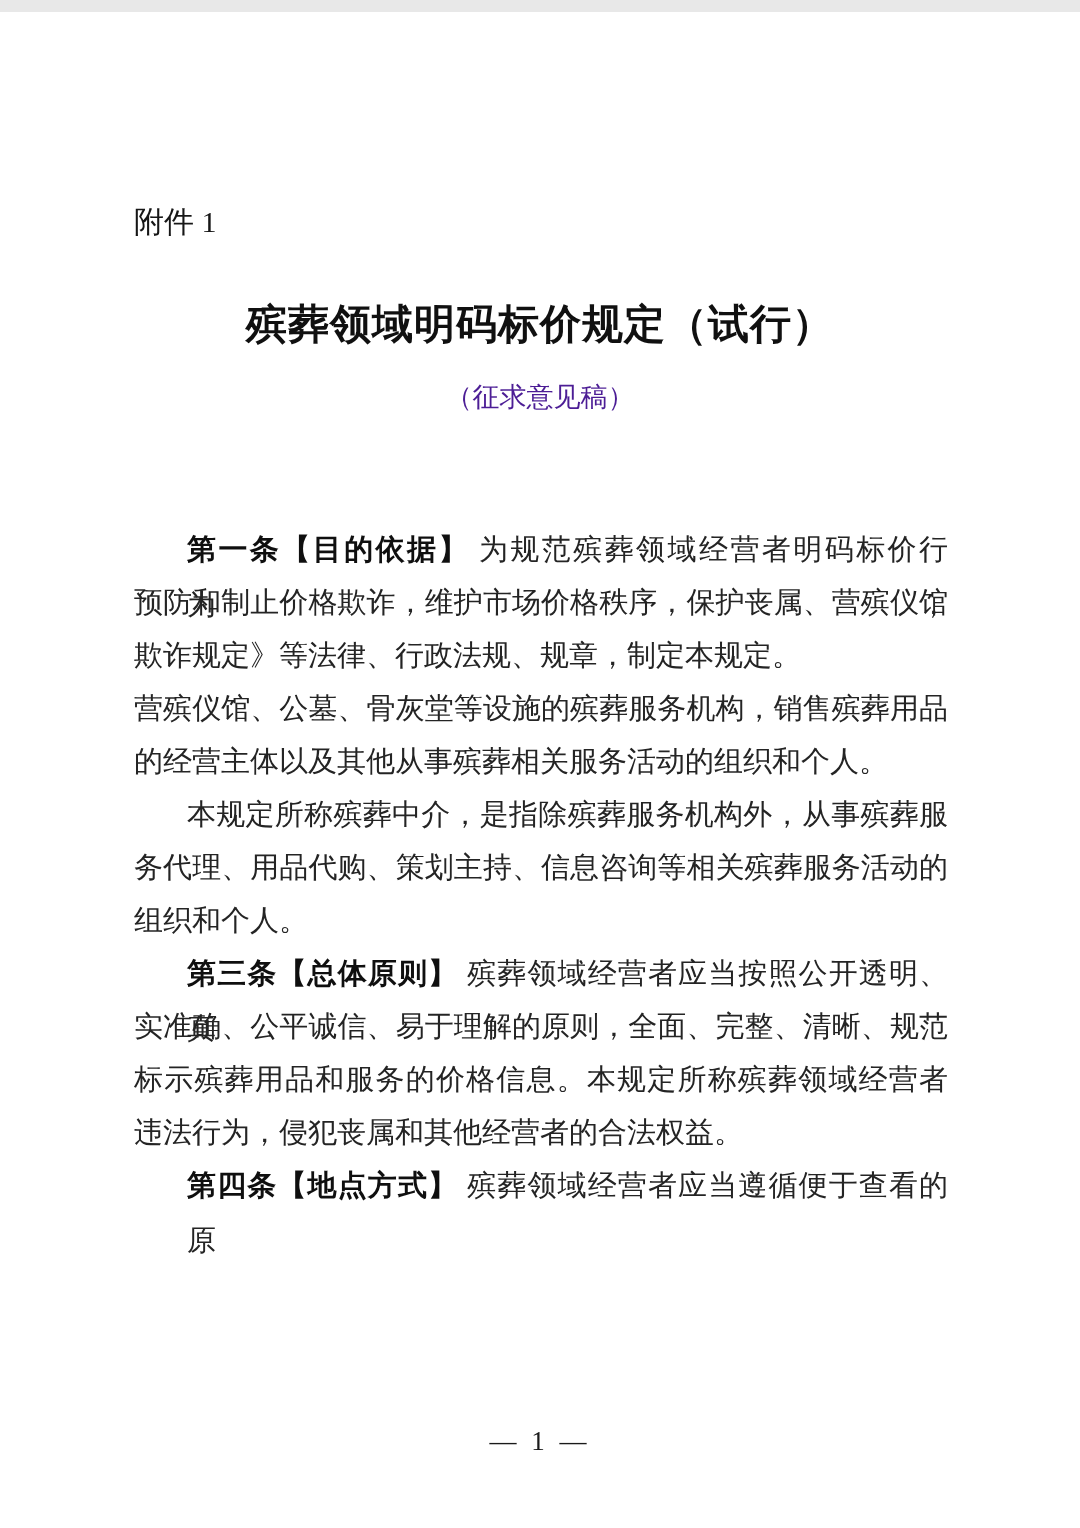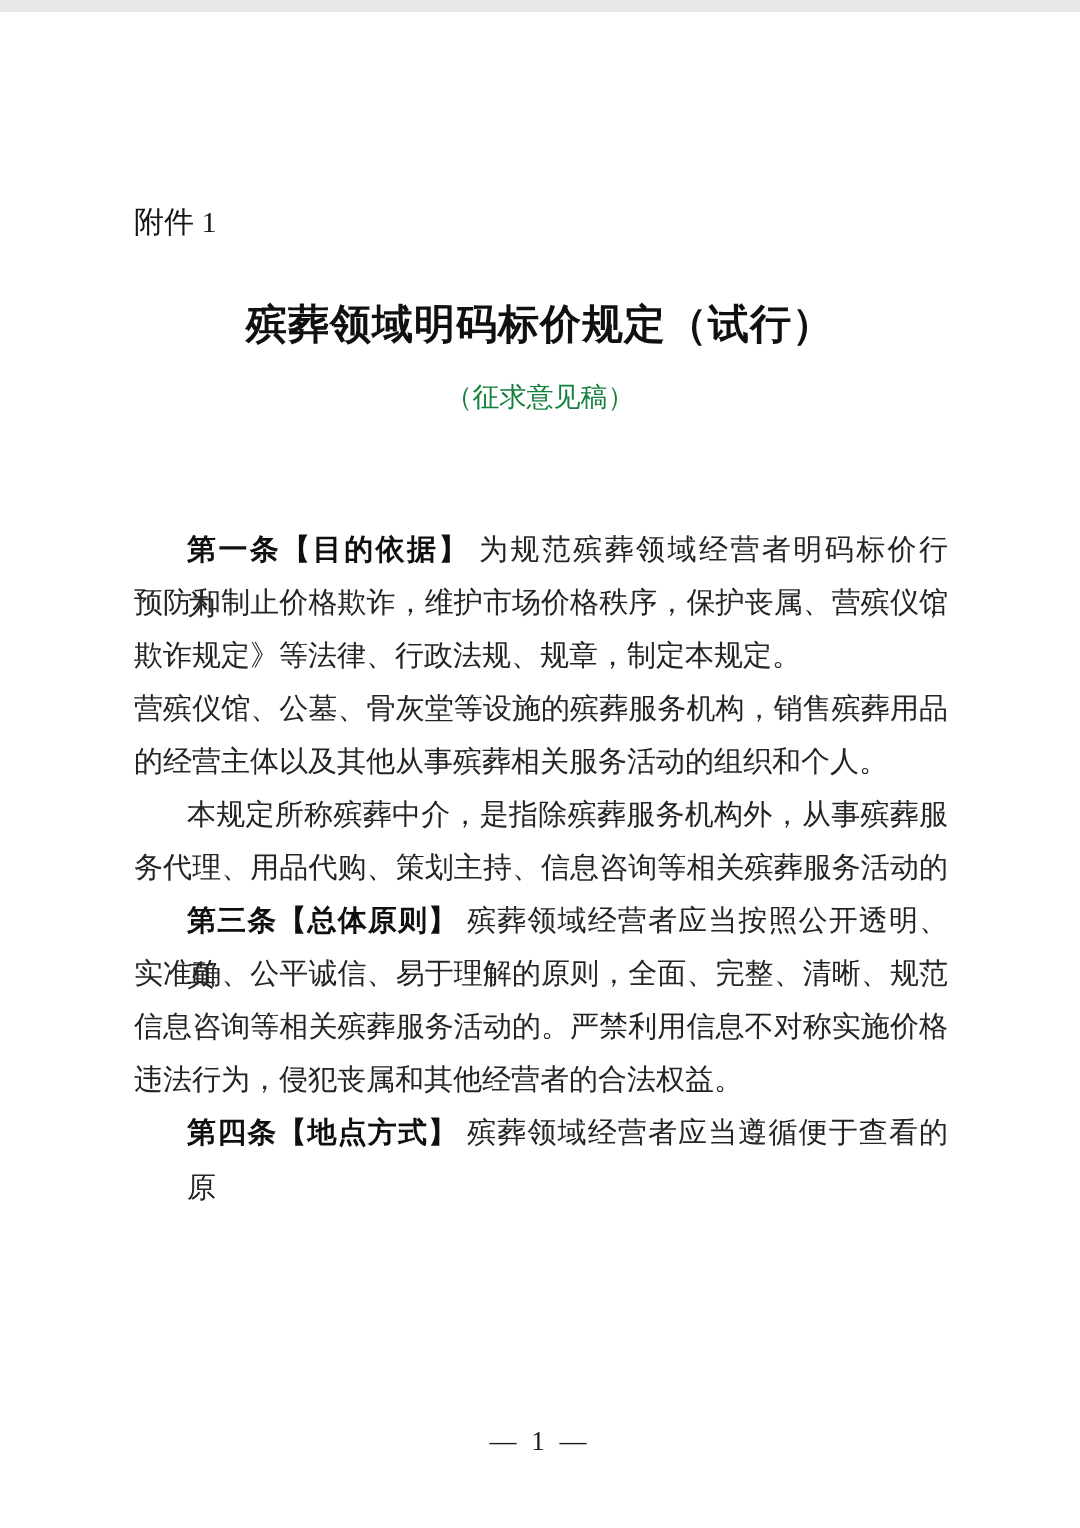--- a/index.html
+++ b/index.html
@@ -38,21 +38,21 @@
     color: #101010;
   }
   .doc-subtitle {
     position: absolute;
     left: 0;
     top: 368px;
     width: 100%;
     text-align: center;
     font-size: 27px;
     line-height: 34px;
-    color: #15803d;
+    color: #4c1d95;
   }
   .chapter-heading {
     position: absolute;
     left: 0;
     top: 462px;
     width: 100%;
     text-align: center;
     font-size: 30px;
     line-height: 36px;
     font-weight: 700;
@@ -115,22 +115,23 @@
 
 
   <div class="body-text">
     <div class="line indent fill"><span class="b">第一条【目的依据】</span><span>为规范殡葬领域经营者明码标价行为，</span></div>
     <div class="line fill"><span>预防和制止价格欺诈，维护市场价格秩序，保护丧属、营殡仪馆</span></div>
     <div class="line"><span>欺诈规定》等法律、行政法规、规章，制定本规定。</span></div>
     <div class="line fill"><span>营殡仪馆、公墓、骨灰堂等设施的殡葬服务机构，销售殡葬用品</span></div>
     <div class="line"><span>的经营主体以及其他从事殡葬相关服务活动的组织和个人。</span></div>
     <div class="line indent fill"><span>本规定所称殡葬中介，是指除殡葬服务机构外，从事殡葬服</span></div>
     <div class="line fill"><span>务代理、用品代购、策划主持、信息咨询等相关殡葬服务活动的</span></div>
+    <div class="line"><span>组织和个人。</span></div>
     <div class="line indent fill"><span class="b">第三条【总体原则】</span><span>殡葬领域经营者应当按照公开透明、真</span></div>
     <div class="line fill"><span>实准确、公平诚信、易于理解的原则，全面、完整、清晰、规范</span></div>
-    <div class="line fill"><span>信息咨询等相关殡葬服务活动的。严禁利用信息不对称实施价格</span></div>
+    <div class="line fill"><span>标示殡葬用品和服务的价格信息。本规定所称殡葬领域经营者</span></div>
     <div class="line"><span>违法行为，侵犯丧属和其他经营者的合法权益。</span></div>
     <div class="line indent fill"><span class="b">第四条【地点方式】</span><span>殡葬领域经营者应当遵循便于查看的原</span></div>
   </div>
 
   <div class="page-number">— 1 —</div>
 
 </div>
 
 </body></html>

